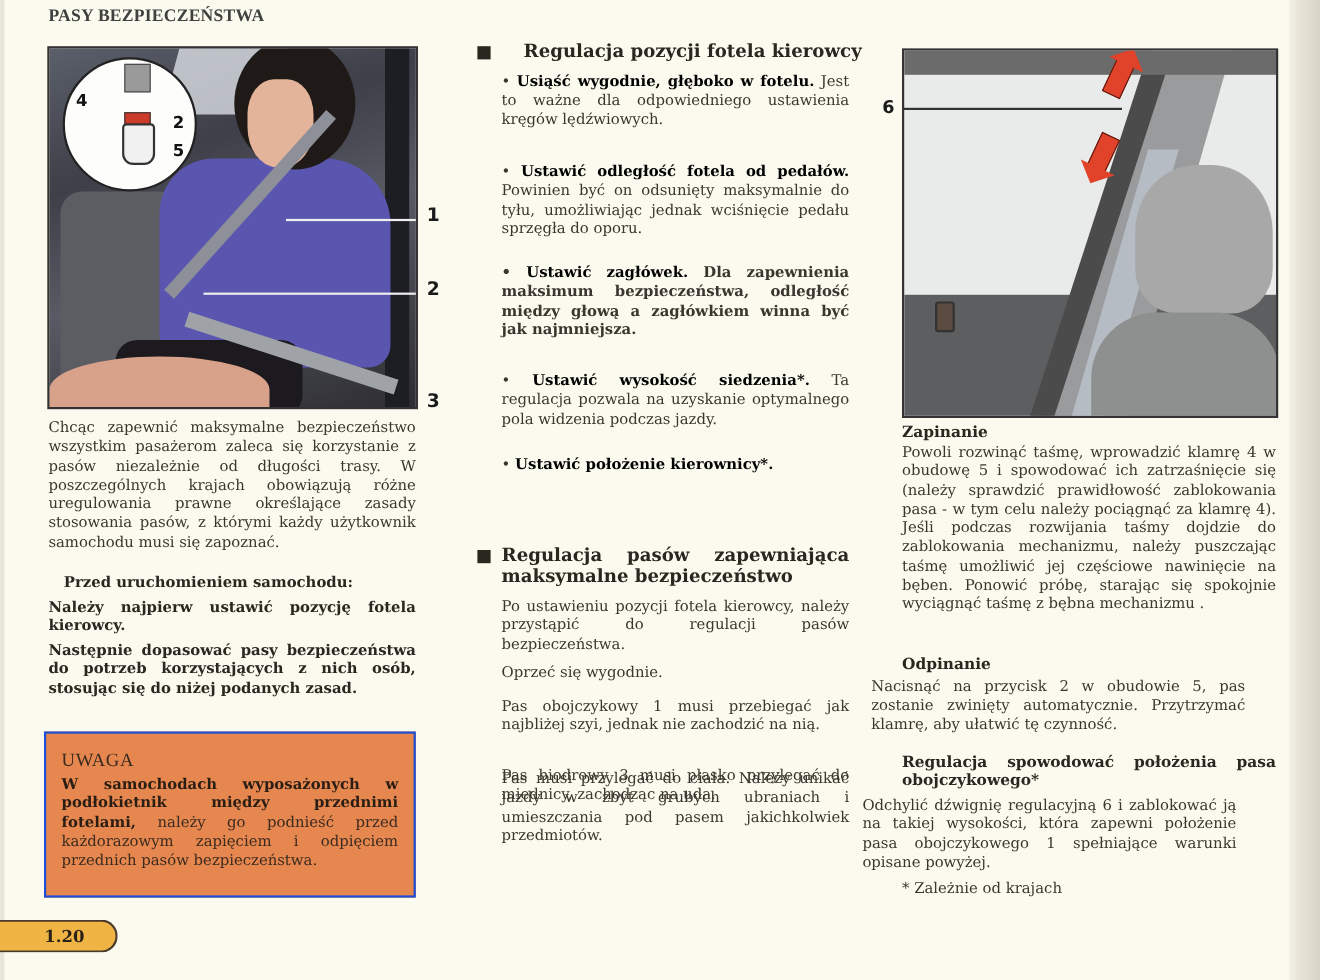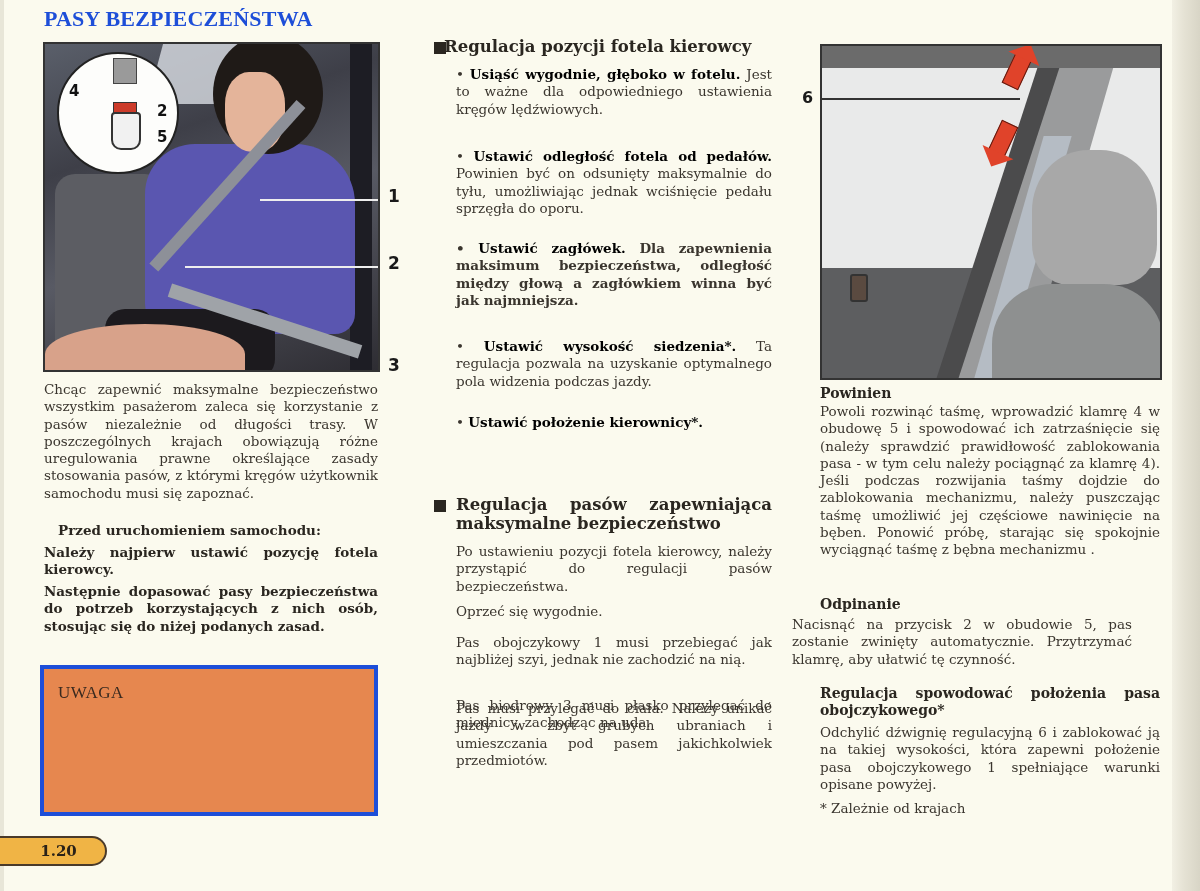--- a/index.html
+++ b/index.html
@@ -14,22 +14,22 @@
     position: absolute; right: 0; top: 0; width: 28px; height: 891px;
     background: linear-gradient(to right, #f2f0e4 0%, #e6e3d5 40%, #d8d5c6 100%);
   }
   .left-edge {
     position: absolute; left: 0; top: 0; width: 4px; height: 891px;
     background: #e8e6d8;
   }
   .title {
     position: absolute; left: 44px; top: 6px;
     font-family: "Liberation Serif", "DejaVu Serif", serif;
-    font-weight: bold; font-size: 22px; letter-spacing: 0.2px;
-    color: #1d4ed8;
+    font-weight: bold; font-size: 16px; letter-spacing: 0.2px;
+    color: #404040;
     text-align: right;
   }
   
   .photo1 {
     position: absolute; left: 43px; top: 42px; width: 337px; height: 330px;
     border: 2px solid #333;
     background: linear-gradient(160deg, #5a5f6a 0%, #3e3f48 30%, #585a64 55%, #2e2d33 100%);
     overflow: hidden;
   }
   .p1-window { position:absolute; left:110px; top:0; width:100px; height:60px; background:#d9dde3; transform:skewX(-15deg); opacity:.8; }
@@ -59,21 +59,21 @@
   .para.bold { font-weight:bold; color:#2a2620; }
   .section-head {
     position:absolute; font-weight:bold; font-size:16.5px; line-height:19px; color:#2a2620;
     text-align: justify;
   }
   .square-bullet { position:absolute; width:12px; height:12px; background:#2a2620; }
   .bullet-para b { color:#000000; }
   
   .warning {
     position:absolute; left:40px; top:665px; width:338px; height:151px;
-    background:#e6874f; border:4px solid #1d4ed8; padding:14px 14px 0 14px;
+    background:#e6874f; border:2px solid #1d4ed8; padding:14px 14px 0 14px;
   }
   .warning-title { font-size:17px; color:#3a2a1f; margin-bottom:4px; font-family:"Liberation Serif","DejaVu Serif",serif; letter-spacing:0.5px; }
   .warning-text { font-size:13.5px; line-height:17.3px; text-align:justify; color:#3a2a1f; }
   .warning-text .strong { font-weight:bold; color:#2a1d14; }
   
   .page-tab {
     position:absolute; left:0; top:836px; width:107px; height:30px;
     background:#f0b445; border:2px solid #4a3a2a; border-left:none; border-radius:0 16px 16px 0;
     display:flex; align-items:center; justify-content:center;
   }
@@ -131,35 +131,36 @@
     <span class="inset-label" style="left:98px;top:74px;">5</span>
   </div>
   <div class="callout-line" style="left:215px;top:155px;width:122px;"></div>
   <div class="callout-line" style="left:140px;top:222px;width:197px;"></div>
   <div class="callout-line" style="left:200px;top:327px;width:137px;"></div>
 </div>
 <span class="callout-num" style="left:388px;top:186px;">1</span>
 <span class="callout-num" style="left:388px;top:253px;">2</span>
 <span class="callout-num" style="left:388px;top:355px;">3</span>
 
-<p class="para" style="left:44px;top:381px;width:334px;">Chcąc zapewnić maksymalne bezpieczeństwo wszystkim pasażerom zaleca się korzystanie z pasów niezależnie od długości trasy. W poszczególnych krajach obowiązują różne uregulowania prawne określające zasady stosowania pasów, z którymi kręgów użytkownik samochodu musi się zapoznać.</p>
+<p class="para" style="left:44px;top:381px;width:334px;">Chcąc zapewnić maksymalne bezpieczeństwo wszystkim pasażerom zaleca się korzystanie z pasów niezależnie od długości trasy. W poszczególnych krajach obowiązują różne uregulowania prawne określające zasady stosowania pasów, z którymi każdy użytkownik samochodu musi się zapoznać.</p>
 <p class="para bold" style="left:44px;top:522px;width:334px;margin-left:14px;">Przed uruchomieniem samochodu:</p>
 <p class="para bold" style="left:44px;top:544px;width:334px;">Należy najpierw ustawić pozycję fotela kierowcy.</p>
 <p class="para bold" style="left:44px;top:583px;width:334px;">Następnie dopasować pasy bezpieczeństwa do potrzeb korzystających z nich osób, stosując się do niżej podanych zasad.</p>
 
 <div class="warning">
   <div class="warning-title">UWAGA</div>
+  <p class="warning-text"><span class="strong">W samochodach wyposażonych w podłokietnik między przednimi fotelami,</span><span> należy go podnieść przed każdorazowym zapięciem i odpięciem przednich pasów bezpieczeństwa.</span></p>
 </div>
 
 <div class="page-tab">
   <span>1.20</span>
 </div>
 
 <div class="square-bullet" style="left:434px;top:42px;"></div>
-<h2 class="section-head" style="left:444px;top:37px;width:320px;">Regulacja pozycji fotela kierowcy</h2>
+<h2 class="section-head" style="left:476px;top:37px;width:320px;">Regulacja pozycji fotela kierowcy</h2>
 
 <p class="para bullet-para" style="left:456px;top:66px;width:316px;">• <b>Usiąść wygodnie, głęboko w fotelu.</b><span> Jest to ważne dla odpowiedniego ustawienia kręgów lędźwiowych.</span></p>
 <p class="para bullet-para" style="left:456px;top:148px;width:316px;">• <b>Ustawić odległość fotela od pedałów.</b><span> Powinien być on odsunięty maksymalnie do tyłu, umożliwiając jednak wciśnięcie pedału sprzęgła do oporu.</span></p>
 <p class="para bullet-para" style="left:456px;top:240px;width:316px;font-weight:bold;">• <b>Ustawić zagłówek.</b><span> Dla zapewnienia maksimum bezpieczeństwa, odległość między głową a zagłówkiem winna być jak najmniejsza.</span></p>
 <p class="para bullet-para" style="left:456px;top:338px;width:316px;">• <b>Ustawić wysokość siedzenia*.</b><span> Ta regulacja pozwala na uzyskanie optymalnego pola widzenia podczas jazdy.</span></p>
 <p class="para bullet-para" style="left:456px;top:414px;width:316px;">• <b>Ustawić położenie kierownicy*.</b><span></span></p>
 
 <div class="square-bullet" style="left:434px;top:500px;"></div>
 <h2 class="section-head" style="left:456px;top:495px;width:316px;text-align-last:left;">Regulacja pasów zapewniająca maksymalne bezpieczeństwo</h2>
 
@@ -177,22 +178,22 @@
   <div class="p2-roof"></div>
   <div class="p2-headrest"></div>
   <div class="p2-seat"></div>
   <div class="p2-handle"></div>
   <div class="arrow arrow-up"></div>
   <div class="arrow arrow-down"></div>
 </div>
 <div class="p2-label-line"></div>
 <span class="p2-label">6</span>
 
-<h3 class="subhead" style="left:820px;top:385px;width:340px;">Powinien</h3>
+<h3 class="subhead" style="left:820px;top:385px;width:340px;">Zapinanie</h3>
 <p class="para" style="left:820px;top:403px;width:340px;">Powoli rozwinąć taśmę, wprowadzić klamrę 4 w obudowę 5 i spowodować ich zatrzaśnięcie się (należy sprawdzić prawidłowość zablokowania pasa - w tym celu należy pociągnąć za klamrę 4). Jeśli podczas rozwijania taśmy dojdzie do zablokowania mechanizmu, należy puszczając taśmę umożliwić jej częściowe nawinięcie na bęben. Ponowić próbę, starając się spokojnie wyciągnąć taśmę z bębna mechanizmu .</p>
 
 <h3 class="subhead" style="left:820px;top:596px;width:340px;">Odpinanie</h3>
 <p class="para" style="left:792px;top:616px;width:340px;">Nacisnąć na przycisk 2 w obudowie 5, pas zostanie zwinięty automatycznie. Przytrzymać klamrę, aby ułatwić tę czynność.</p>
 
 <h3 class="subhead" style="left:820px;top:685px;width:340px;">Regulacja spowodować położenia pasa obojczykowego*</h3>
-<p class="para" style="left:820px;top:724px;width:340px;">Odchylić dźwignię regulacyjną 6 i zablokować ją na takiej wysokości, która zapewni położenie pasa obojczykowego 1 spełniające warunki opisane powyżej.</p>
+<p class="para" style="left:784px;top:724px;width:340px;">Odchylić dźwignię regulacyjną 6 i zablokować ją na takiej wysokości, która zapewni położenie pasa obojczykowego 1 spełniające warunki opisane powyżej.</p>
 
 <p class="para" style="left:820px;top:800px;width:340px;">* Zależnie od krajach</p>
 
 </body></html>

